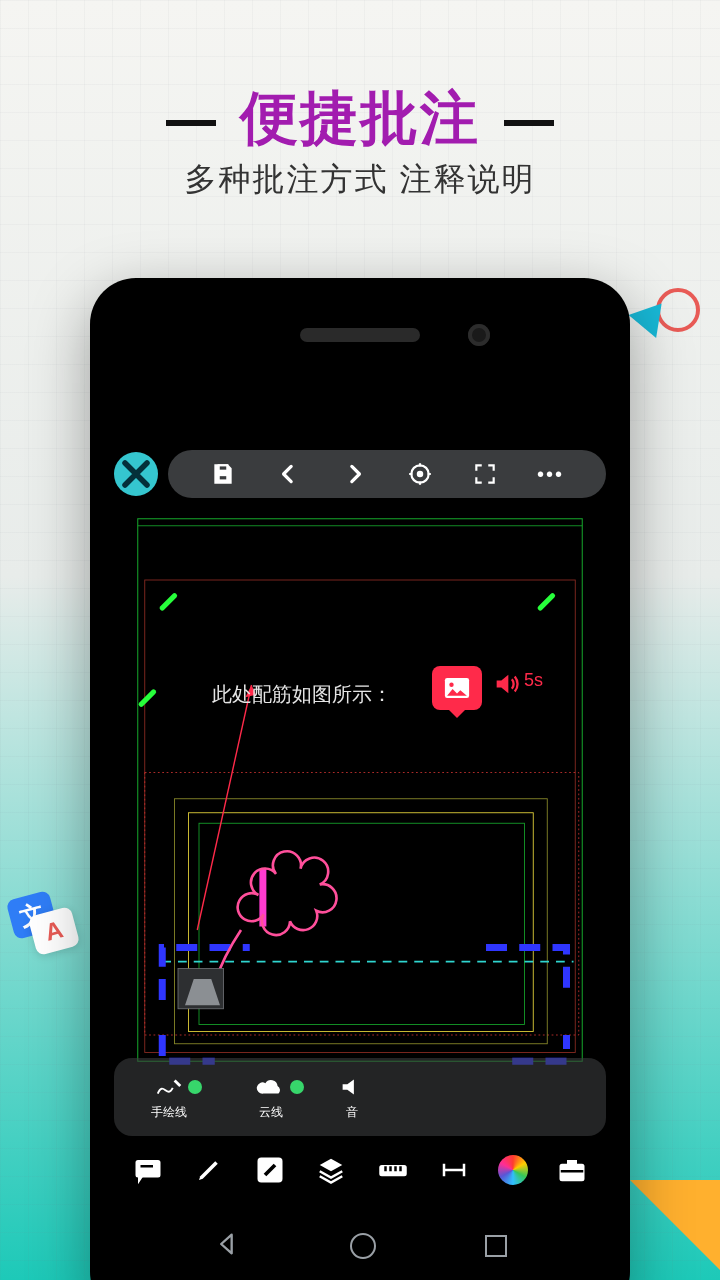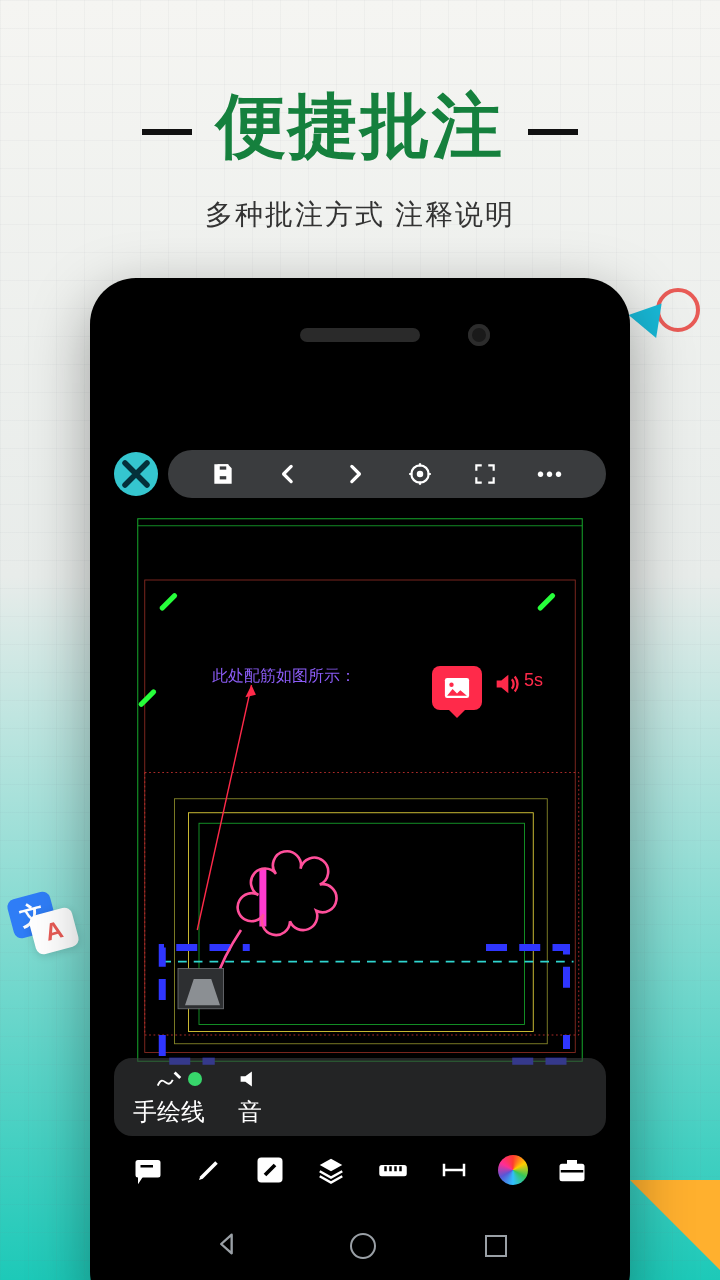--- a/index.html
+++ b/index.html
@@ -20,23 +20,23 @@
 .deco.circle{top:288px;right:20px;width:44px;height:44px;border:4px solid #e85b56;border-radius:50%}
 .deco.cursor{top:300px;right:50px;width:0;height:0;border-left:18px solid transparent;border-right:18px solid transparent;border-bottom:30px solid #18b8d6;transform:rotate(40deg)}
 .deco.translate{top:895px;left:10px;width:70px;height:60px}
 .deco.translate .c1{position:absolute;top:0;left:0;width:44px;height:40px;background:#2f7df6;border-radius:8px;color:#fff;font-size:24px;font-weight:700;display:flex;align-items:center;justify-content:center;transform:rotate(-15deg)}
 .deco.translate .c2{position:absolute;top:16px;left:22px;width:44px;height:40px;background:#fff;border-radius:8px;color:#e85b56;font-size:24px;font-weight:700;display:flex;align-items:center;justify-content:center;box-shadow:0 2px 8px rgba(0,0,0,.15);transform:rotate(-15deg)}
 .deco.ruler{bottom:10px;right:0;width:100px;height:100px}
 .deco.ruler .tri{position:absolute;right:-20px;bottom:-20px;width:0;height:0;border-left:0 solid transparent;border-right:110px solid #ffb02e;border-bottom:110px solid transparent;transform:rotate(0deg)}
 
 
 .promo{position:relative;z-index:2;text-align:center;padding-top:80px}
-.promo h1{font-size:70px;font-weight:900;color:#15803d;letter-spacing:2px}
+.promo h1{font-size:58px;font-weight:900;color:#a21caf;letter-spacing:2px}
 .promo .dash{display:inline-block;width:50px;height:6px;background:#111;vertical-align:middle;margin:0 24px}
-.promo p{margin-top:22px;font-size:28px;color:#333;letter-spacing:2px}
+.promo p{font-size:32px;color:#333;letter-spacing:2px}
 
 
 .phone{position:absolute;left:50%;top:278px;transform:translateX(-50%);
   width:540px;height:1040px;background:#000;border-radius:46px;z-index:3;
   box-shadow:0 18px 60px rgba(0,0,0,.35);padding:14px}
 .phone .inner{width:100%;height:100%;background:#000;border-radius:34px;position:relative;overflow:hidden}
 .speaker{position:absolute;top:36px;left:50%;transform:translateX(-50%);width:120px;height:14px;background:#2a2a2a;border-radius:10px}
 .cam{position:absolute;top:32px;left:calc(50% + 108px);width:22px;height:22px;background:#1a1a1a;border-radius:50%;box-shadow:inset 0 0 0 4px #2c2c2c}
 
 
@@ -46,33 +46,33 @@
 .top-controls{position:absolute;top:80px;left:10px;right:10px;display:flex;align-items:center;gap:10px}
 .close{width:44px;height:44px;border-radius:50%;background:#35c6cf;display:flex;align-items:center;justify-content:center;color:#04303a;font-size:24px;font-weight:900}
 .toolbar{flex:1;height:48px;background:#3a3c3e;border-radius:26px;display:flex;align-items:center;justify-content:space-evenly;padding:0 6px}
 .tbtn{width:32px;height:32px;color:#fff;display:flex;align-items:center;justify-content:center}
 .tbtn svg{width:26px;height:26px;stroke:#fff;fill:none;stroke-width:2}
 .tbtn.dots{font-size:20px;letter-spacing:2px}
 
 
 .cad{position:absolute;top:140px;left:0;right:0;bottom:234px;overflow:hidden}
 .cad svg{width:100%;height:100%}
-.ann-text{position:absolute;top:156px;left:108px;color:#8b5cf6;font-size:16px;white-space:nowrap}
+.ann-text{position:absolute;top:171px;left:108px;color:#e5e5e5;font-size:20px;white-space:nowrap}
 .ann-img{position:absolute;top:156px;left:328px;width:50px;height:44px;border-radius:8px;background:#ff2a4a;display:flex;align-items:center;justify-content:center}
 .ann-img::after{content:"";position:absolute;bottom:-8px;left:50%;transform:translateX(-50%);border-left:8px solid transparent;border-right:8px solid transparent;border-top:8px solid #ff2a4a}
 .ann-img svg{width:28px;height:22px;fill:#fff}
 .ann-snd{position:absolute;top:160px;left:388px;display:flex;align-items:flex-start;gap:4px;color:#ff2a4a;font-size:18px}
 .ann-snd svg{width:28px;height:28px;fill:#ff2a4a}
 
 
 .ann-strip{position:absolute;left:10px;right:10px;bottom:168px;height:78px;background:rgba(58,60,62,.6);border-radius:18px;display:flex;align-items:center;padding:0 4px;overflow:hidden}
 .ann-item{flex:0 0 102px;display:flex;flex-direction:column;align-items:center;justify-content:center;gap:4px;color:#fff;position:relative}
 .ann-item .dot{position:absolute;top:6px;right:18px;width:14px;height:14px;background:#37d66b;border-radius:50%}
 .ann-item svg{width:30px;height:26px;stroke:#fff;fill:none;stroke-width:2}
-.ann-item span{font-size:24px}
+.ann-item span{font-size:12px}
 
 
 .bottom-bar{position:absolute;left:0;right:0;bottom:104px;height:60px;background:#000;display:flex;align-items:center;justify-content:space-evenly}
 .bbtn{width:34px;height:34px;display:flex;align-items:center;justify-content:center}
 .bbtn svg{width:30px;height:30px;stroke:#fff;fill:none;stroke-width:2}
 .bbtn.color{width:30px;height:30px;border-radius:50%;
   background:conic-gradient(#ff3b30,#ffcc00,#34c759,#30c0ff,#5856d6,#ff2d95,#ff3b30)}
 
 
 .navbar{position:absolute;left:0;right:0;bottom:30px;height:56px;display:flex;align-items:center;justify-content:space-evenly}
@@ -207,20 +207,27 @@
 
       <div class="ann-strip">
         <div class="ann-item">
           <div class="dot"></div>
           <svg viewBox="0 0 32 26">
               <path d="M4 20c6-14 10 6 16-6"></path>
               <path d="M22 6l6 6" stroke-width="3"></path>
             </svg>
           <span>手绘线</span>
         </div>
+        <div class="ann-item">
+          <div class="dot"></div>
+          <svg viewBox="0 0 32 26">
+              <path d="M8 20a6 6 0 1 1 2-11 7 7 0 0 1 13 3 5 5 0 0 1 1 8H8z" fill="#fff" stroke="none"></path>
+            </svg>
+          <span>云线</span>
+        </div>
         <div class="ann-item" style="flex:0 0 60px">
           <svg viewBox="0 0 32 26">
               <path d="M6 10v6h5l7 5V5l-7 5H6z" fill="#fff" stroke="none"></path>
             </svg>
           <span>音</span>
         </div>
       </div>
 
       <div class="bottom-bar">
         <div class="bbtn">

